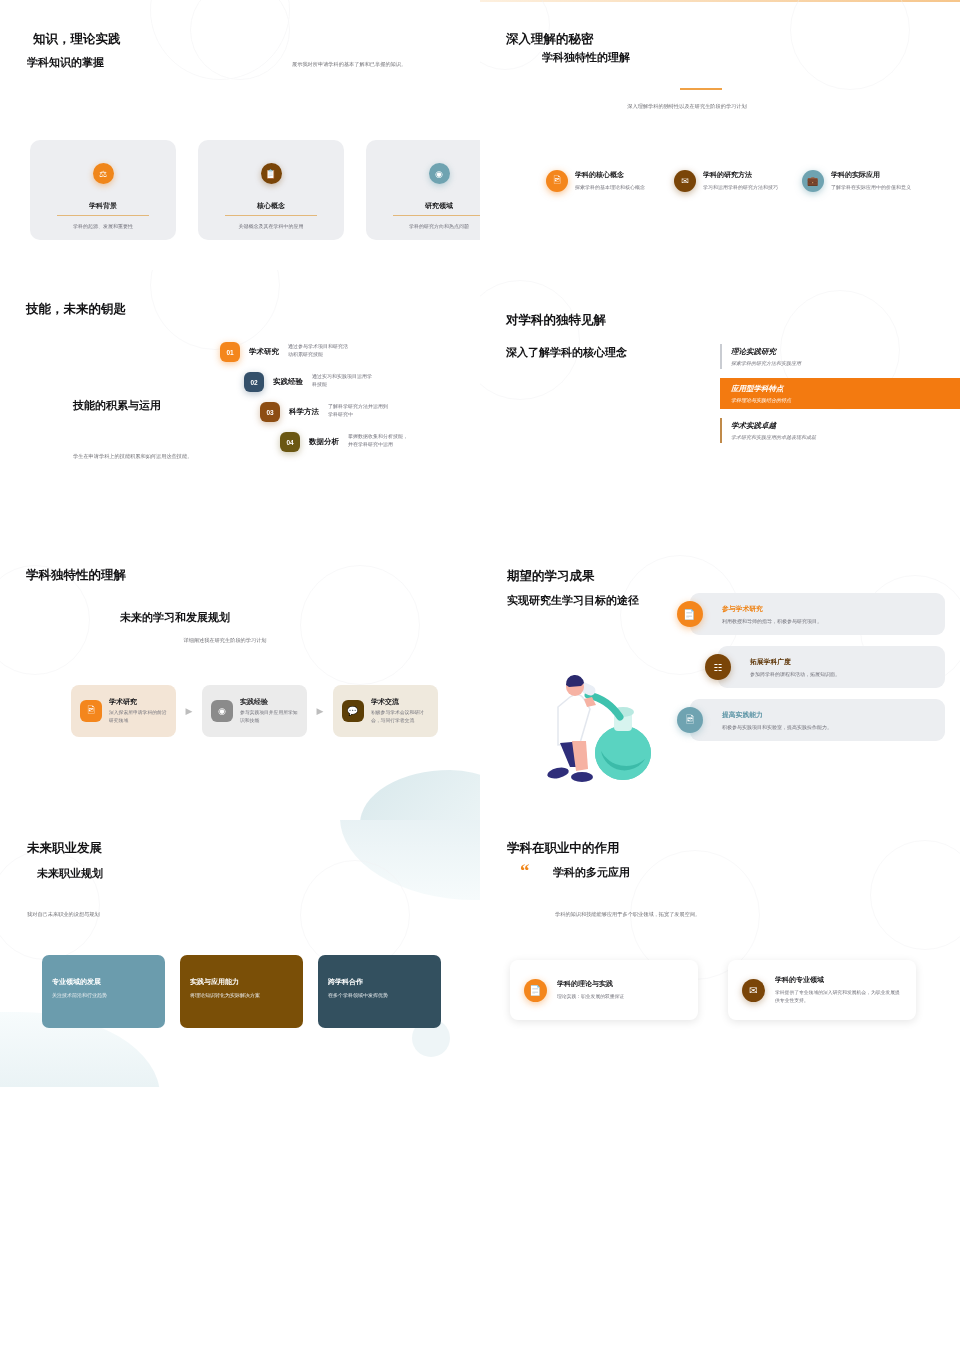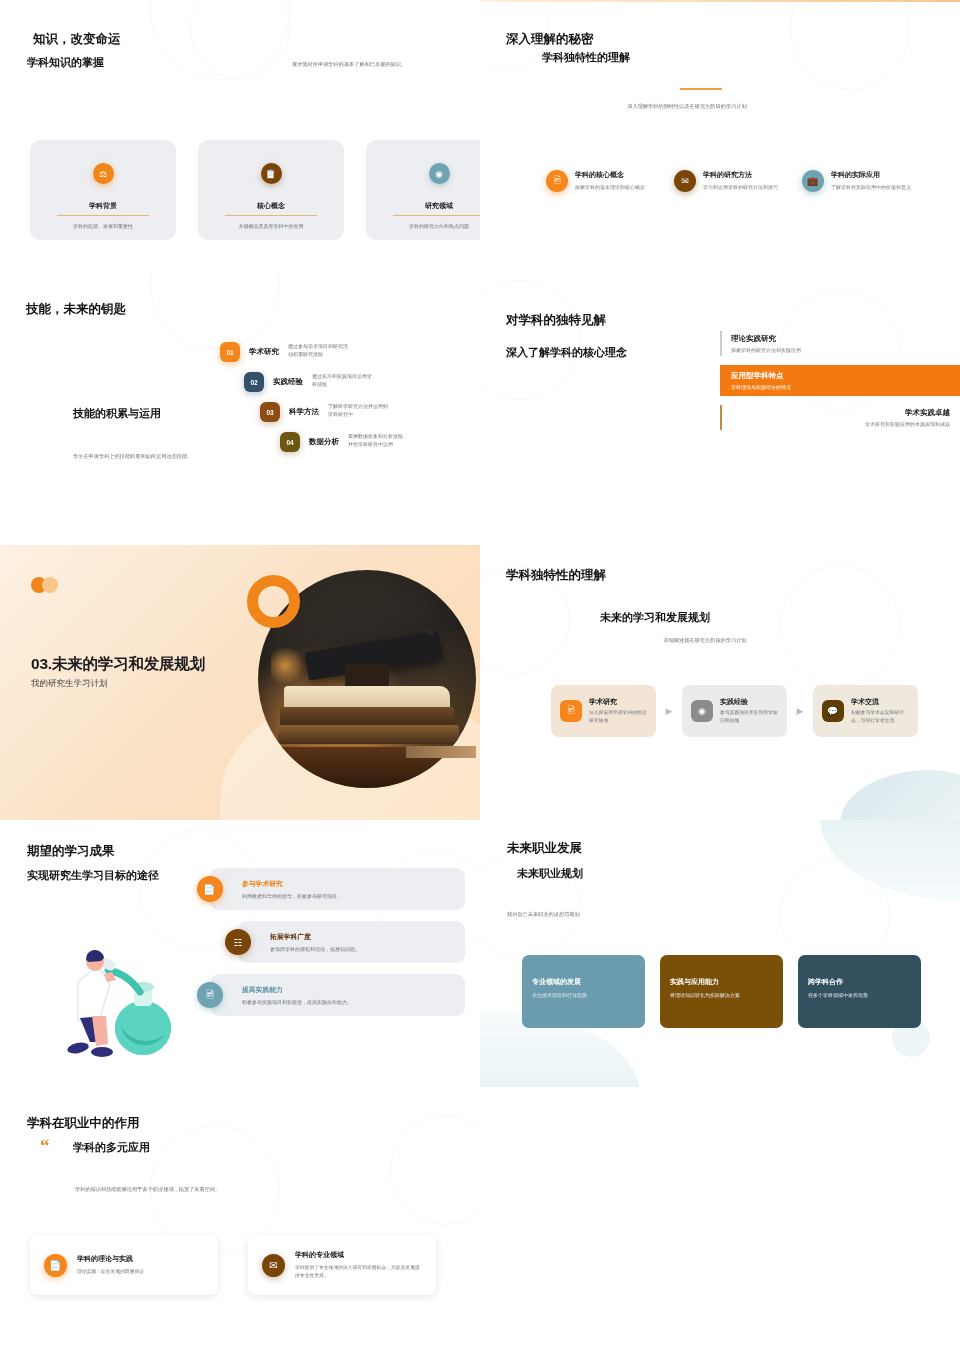--- a/index.html
+++ b/index.html
@@ -110,42 +110,42 @@
   .pt { position:absolute; display:flex; gap:7px; width:130px; }
   .pt .circ { width:22px; height:22px; border-radius:50%; flex:0 0 22px; display:flex; align-items:center; justify-content:center; color:#fff; font-size:9px; }
   .pt .pt-t { font-size:7px; font-weight:800; color:#1c1c1e; }
   .pt .pt-d { font-size:5px; color:#74747c; line-height:1.65; margin-top:3px; }
   .c-orange { background:#f4861c; box-shadow:0 2px 7px rgba(244,134,28,.5); }
   .c-brown  { background:#7a4508; box-shadow:0 2px 7px rgba(122,69,8,.4); }
   .c-teal   { background:#6fa3b1; box-shadow:0 2px 7px rgba(111,163,177,.5); }
 
   
   .s4 .t1 { position:absolute; left:26px; top:31px; }
-  .s4 .t2 { position:absolute; left:73px; top:128px;margin-top:8px; }
+  .s4 .t2 { position:absolute; left:73px; top:128px; }
   .s4 .note { position:absolute; left:73px; top:182px; width:215px; }
   .steps { position:absolute; left:220px; top:72px; width:240px; }
   .step { display:flex; align-items:flex-start; margin-bottom:10px; }
   .step .badge { width:20px; height:20px; border-radius:6px; color:#fff; font-size:6.5px; font-weight:700; display:flex; align-items:center; justify-content:center; }
   .step .st { font-size:7.5px; font-weight:800; color:#17171a; margin:0 9px; white-space:nowrap; padding-top:5px; }
   .step .sd { font-size:5px; color:#70707a; line-height:1.65; width:62px; }
   .b1 { background:#f4861c; box-shadow:0 2px 7px rgba(244,134,28,.45); }
   .b2 { background:#34506a; box-shadow:0 2px 7px rgba(52,80,106,.35); }
   .b3 { background:#8d4d12; box-shadow:0 2px 7px rgba(141,77,18,.35); }
   .b4 { background:#6b5712; box-shadow:0 2px 7px rgba(107,87,18,.35); }
 
   
   .s5 .t1 { position:absolute; left:26px; top:42px; }
   .s5 .t2 { position:absolute; left:26px; top:75px; }
-  .list5 { position:absolute; left:240px; top:61px; width:230px; }
+  .list5 { position:absolute; left:240px; top:74px; width:230px;font-style:italic; }
   .li5 { border-left:2px solid #c9ccd2; padding:3px 0 3px 9px; margin-bottom:9px; }
   .li5 .lt { font-size:7.5px; font-weight:800; color:#1b1b1e; }
   .li5 .ld { font-size:5px; color:#76767e; margin-top:3px; }
   .li5.active { background:#f37a10; border-left-color:#f37a10; padding:6px 0 6px 9px; width:252px; }
   .li5.active .lt, .li5.active .ld { color:#fff; }
-  .li5.last { border-left-color:#c08a49;text-align:right; }
+  .li5.last { border-left-color:#c08a49; }
 
   
   .s7 .t1 { position:absolute; left:26px; top:22px; }
   .s7 .t2 { position:absolute; left:120px; top:65px; }
   .s7 .note { position:absolute; left:100px; top:91px; width:250px; text-align:center; }
   .flow { position:absolute; left:71px; top:140px; display:flex; align-items:center; }
   .fcard { width:105px; height:52px; border-radius:8px; display:flex; align-items:center; gap:7px; padding:0 9px; }
   .fcard.c1 { background:#f3e5d6; }
   .fcard.c2 { background:#ebebeb; }
   .fcard.c3 { background:#efe9dd; }
@@ -207,21 +207,21 @@
 <body>
 
 <div class="deck">
 
 
   <div class="slide s2">
     <div class="wm">
       <i style="left:150px;top:-60px;width:140px;height:140px;"></i>
       <i style="left:190px;top:-20px;width:100px;height:100px;"></i>
     </div>
-    <div class="h-big t1">知识，改变命运</div>
+    <div class="h-big t1">知识，理论实践</div>
     <div class="h-mid t2">学科知识的掌握</div>
     <div class="lead-sm note">展示我对所申请学科的基本了解和已掌握的知识。</div>
     <div class="cardrow">
       <div class="kcard">
         <div class="ico orange">⚖</div>
         <div class="kt">学科背景</div>
         <div class="kline"></div>
         <div class="kd">学科的起源、发展和重要性</div>
       </div>
       <div class="kcard">
@@ -320,40 +320,20 @@
         <div class="lt">应用型学科特点</div>
         <div class="ld">学科理论与实践结合的特点</div>
       </div>
       <div class="li5 last">
         <div class="lt">学术实践卓越</div>
         <div class="ld">学术研究和实践应用的卓越表现和成就</div>
       </div>
     </div>
   </div>
 
-  <div class="slide tall cover">
-    <div class="blob"></div>
-    <div class="dots">
-        <i></i>
-        <i></i>
-      </div>
-    <div class="ring"></div>
-    <div class="photo">
-      <div class="leaf"></div>
-        <div class="cap"></div>
-        <div class="capbase"></div>
-      <div class="book1"></div>
-        <div class="book2"></div>
-        <div class="book3"></div>
-        <div class="desk"></div>
-    </div>
-    <div class="bar"></div>
-    <div class="title">03.未来的学习和发展规划</div>
-    <div class="sub">我的研究生学习计划</div>
-  </div>
 
   <div class="slide tall s7">
     <div class="wm">
       <i style="left:-20px;top:20px;width:110px;height:110px;"></i>
       <i style="left:300px;top:20px;width:120px;height:120px;"></i>
     </div>
     <div class="tealwave"></div>
     <div class="h-big t1">学科独特性的理解</div>
     <div class="h-mid t2">未来的学习和发展规划</div>
     <div class="lead-sm note">详细阐述我在研究生阶段的学习计划</div>

